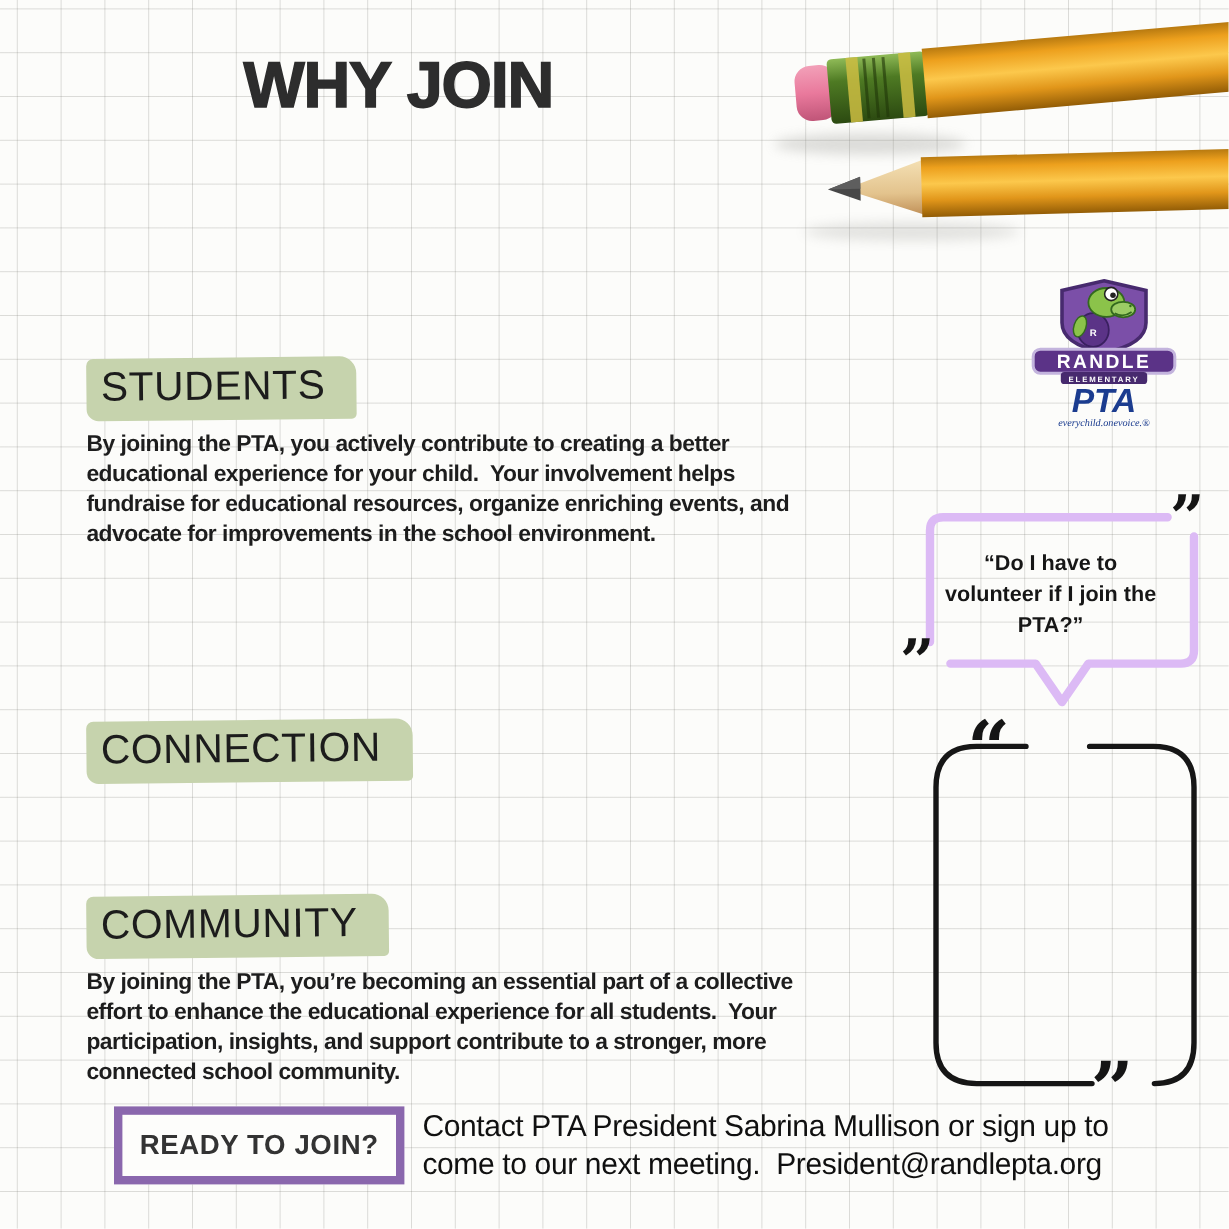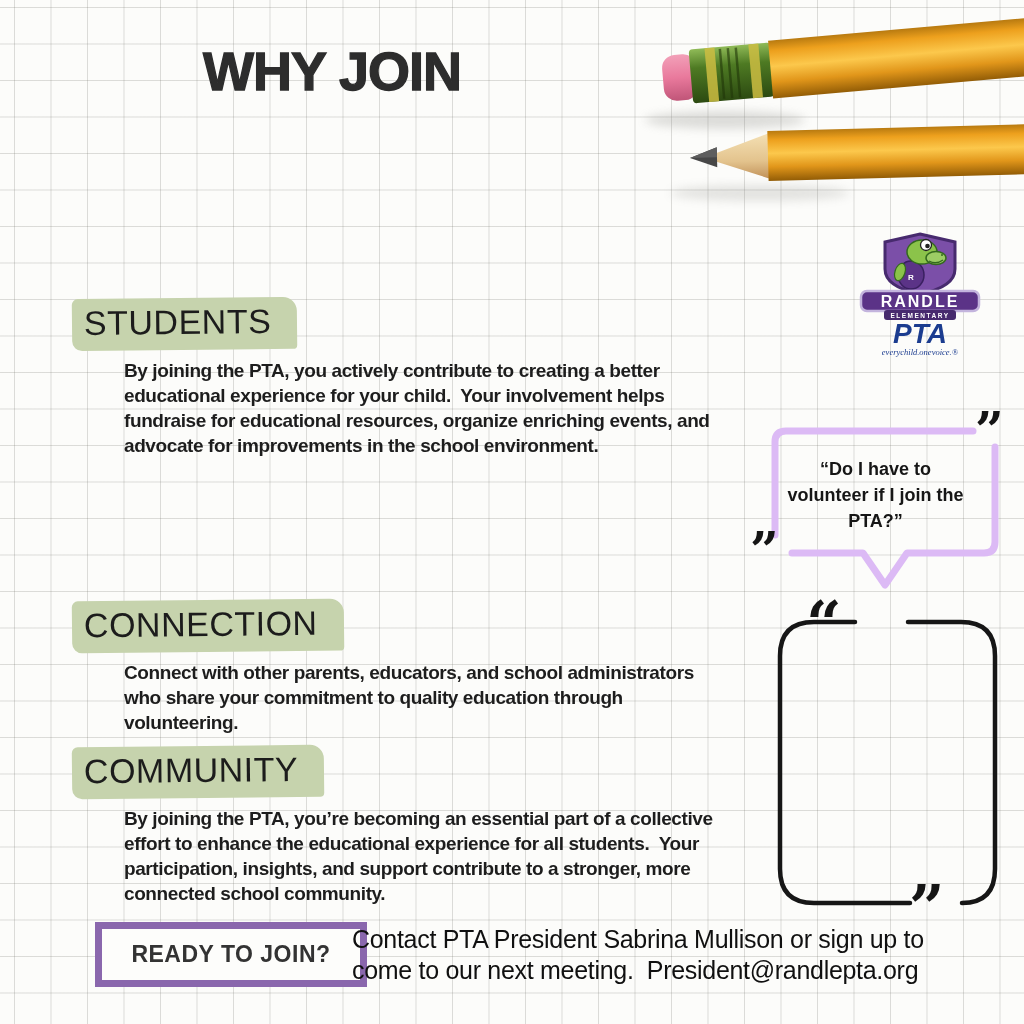--- a/index.html
+++ b/index.html
@@ -40,21 +40,21 @@
   .section .hl{
     display:inline-block;
     background:#c6d3ad;
     color:#1c1c1c;
     font-size:34px; font-weight:400; letter-spacing:.5px;
     padding:5px 26px 8px 12px;
     border-radius:6px 14px 4px 10px;
     transform:rotate(-.6deg);
   }
   .section .body{
-    margin-top:8px; margin-left:52px;
+    margin-top:8px; 
     font-size:19px; font-weight:bold;
     line-height:25px; letter-spacing:-.4px;
     white-space:pre;
     color:#1d1d1d;
   }
   .s0{left:72px; top:298px;}
   .s1{left:72px; top:460px;}
   .s2{left:72px; top:600px;}
   .s3{left:72px; top:746px;}
 
@@ -80,21 +80,21 @@
     left:787px; top:652px; width:202px;
     text-align:center; white-space:pre;
     font-size:18.5px; font-weight:bold; line-height:26.5px;
     color:#141414;
   }
   .qm-ans-open{left:806px; top:596px; font-size:62px;}
   .qm-ans-close{left:909px; top:880px; font-size:62px;}
 
   
   .cta-box{
-    left:95px; top:922px; width:272px; height:65px;
+    left:95px; top:922px; width:242px; height:65px;
     box-sizing:border-box;
     border:7px solid #8a67ad;
     background:#fdfdfb;
     display:flex; align-items:center; justify-content:center;
     font-size:23px; font-weight:bold; letter-spacing:.5px;
     color:#333333;
   }
   .contact{
     left:352px; top:924px;
     font-size:25px; font-weight:normal; line-height:31px;
@@ -193,23 +193,20 @@
     <span class="hl">STUDENTS</span>
     <div class="body">By joining the PTA, you actively contribute to creating a better
 educational experience for your child.  Your involvement helps
 fundraise for educational resources, organize enriching events, and
 advocate for improvements in the school environment.</div>
   </div>
 
 
   <div class="abs section s2">
     <span class="hl">CONNECTION</span>
-    <div class="body">Connect with other parents, educators, and school administrators
-who share your commitment to quality education through
-volunteering.</div>
   </div>
 
   <div class="abs section s3">
     <span class="hl">COMMUNITY</span>
     <div class="body">By joining the PTA, you’re becoming an essential part of a collective
 effort to enhance the educational experience for all students.  Your
 participation, insights, and support contribute to a stronger, more
 connected school community.</div>
   </div>
 

